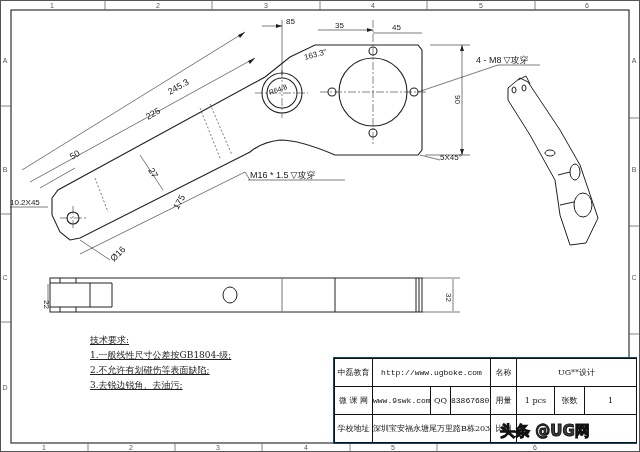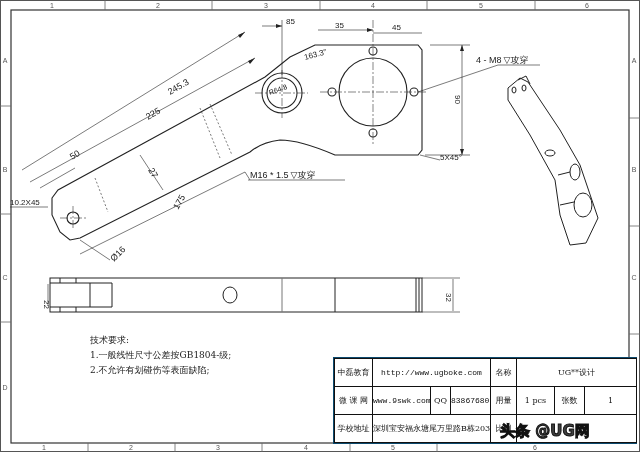--- a/index.html
+++ b/index.html
@@ -1,19 +1,19 @@
 <!DOCTYPE html>
 <html><head>
 <meta charset="utf-8">
 <style>
   html,body{margin:0;padding:0;background:#fff;}
   body{width:640px;height:452px;position:relative;overflow:hidden;font-family:"DejaVu Sans",sans-serif;}
   .sheet{position:absolute;left:0;top:0;width:640px;height:452px;}
   svg text{font-family:"Liberation Sans",sans-serif;}
-  .tech{position:absolute;left:90px;top:333px;font-family:"DejaVu Serif",serif;font-size:9px;line-height:15px;color:#222;}
+  .tech{position:absolute;left:90px;top:333px;font-family:"DejaVu Serif",serif;font-size:9px;line-height:15px;color:#222;text-decoration:underline;}
   .tech div{white-space:nowrap;}
   .title-block{position:absolute;left:333px;top:357px;width:302px;height:85px;border:1px solid #0c4a6e;background:#fff;}
   .title-block table{border-collapse:collapse;width:100%;height:100%;table-layout:fixed;}
   .title-block td{border:1px solid #111;font-family:"DejaVu Serif",serif;font-size:8px;text-align:center;padding:0;white-space:nowrap;overflow:hidden;color:#111;}
   .title-block td.mono{font-family:"Liberation Mono",monospace;}
   .watermark{position:absolute;left:500px;top:422px;font-family:"DejaVu Sans",sans-serif;font-size:15px;font-weight:bold;color:#404040;-webkit-text-stroke:1px #111;letter-spacing:0px;white-space:nowrap;}
 </style>
 </head>
 <body>
 
@@ -181,20 +181,21 @@
     <ellipse cx="514" cy="90" rx="2" ry="3"></ellipse>
     <ellipse cx="524" cy="88" rx="2" ry="3"></ellipse>
   </g>
 </svg>
 </div>
 
 <div class="tech">
   <div>技术要求:</div>
   <div>1.一般线性尺寸公差按GB1804-级;</div>
   <div>2.不允许有划碰伤等表面缺陷;</div>
+  <div>3.去锐边锐角、去油污;</div>
 </div>
 
 <div class="title-block">
   <table>
     <colgroup>
       <col style="width:38px">
         <col style="width:58px">
         <col style="width:20px">
         <col style="width:40px">
       <col style="width:26px">

